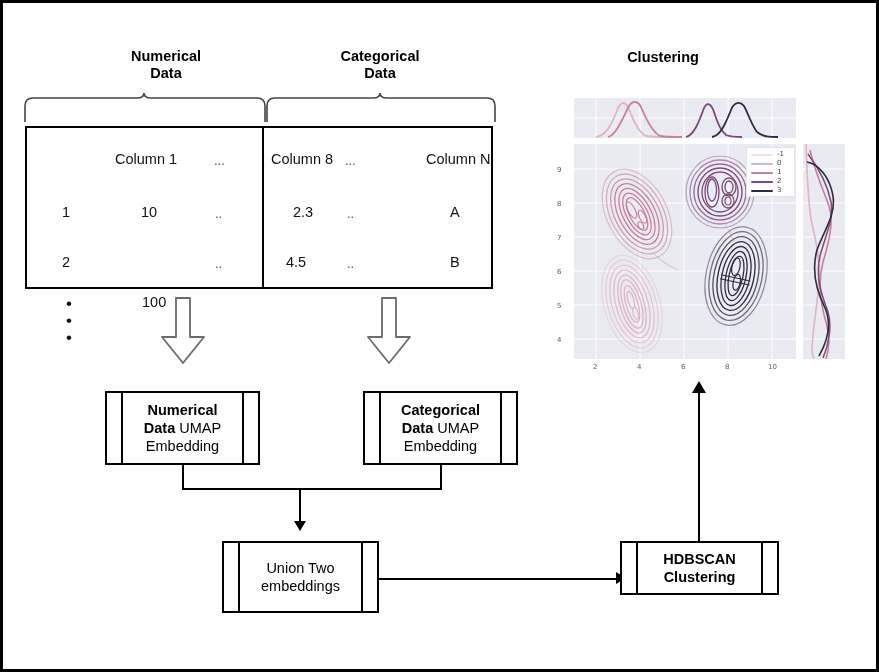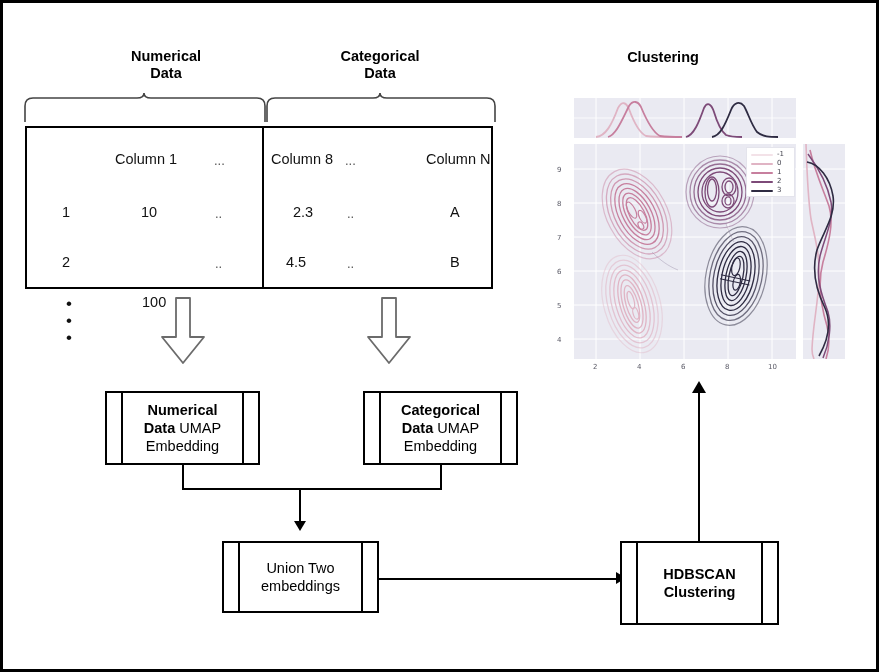--- a/index.html
+++ b/index.html
@@ -140,21 +140,21 @@
     <span class="ibar" style="right:14px;"></span>
     <div class="lbl">
       <div>Union Two</div>
       <div>embeddings</div>
     </div>
   </div>
 
   <div class="ln hl" style="left:376px;top:575px;width:240px;"></div>
   <div class="arrowright" style="left:613px;top:569px;"></div>
 
-  <div class="procbox" style="left:617px;top:538px;width:159px;height:84px;">
+  <div class="procbox" style="left:617px;top:538px;width:159px;height:54px;">
     <span class="ibar" style="left:14px;"></span>
     <span class="ibar" style="right:14px;"></span>
     <div class="lbl">
       <div class="b">HDBSCAN</div>
       <div class="b">Clustering</div>
     </div>
   </div>
 
   <div class="ln vl" style="left:695px;top:388px;height:150px;"></div>
   <div class="arrowup" style="left:689px;top:378px;"></div>

